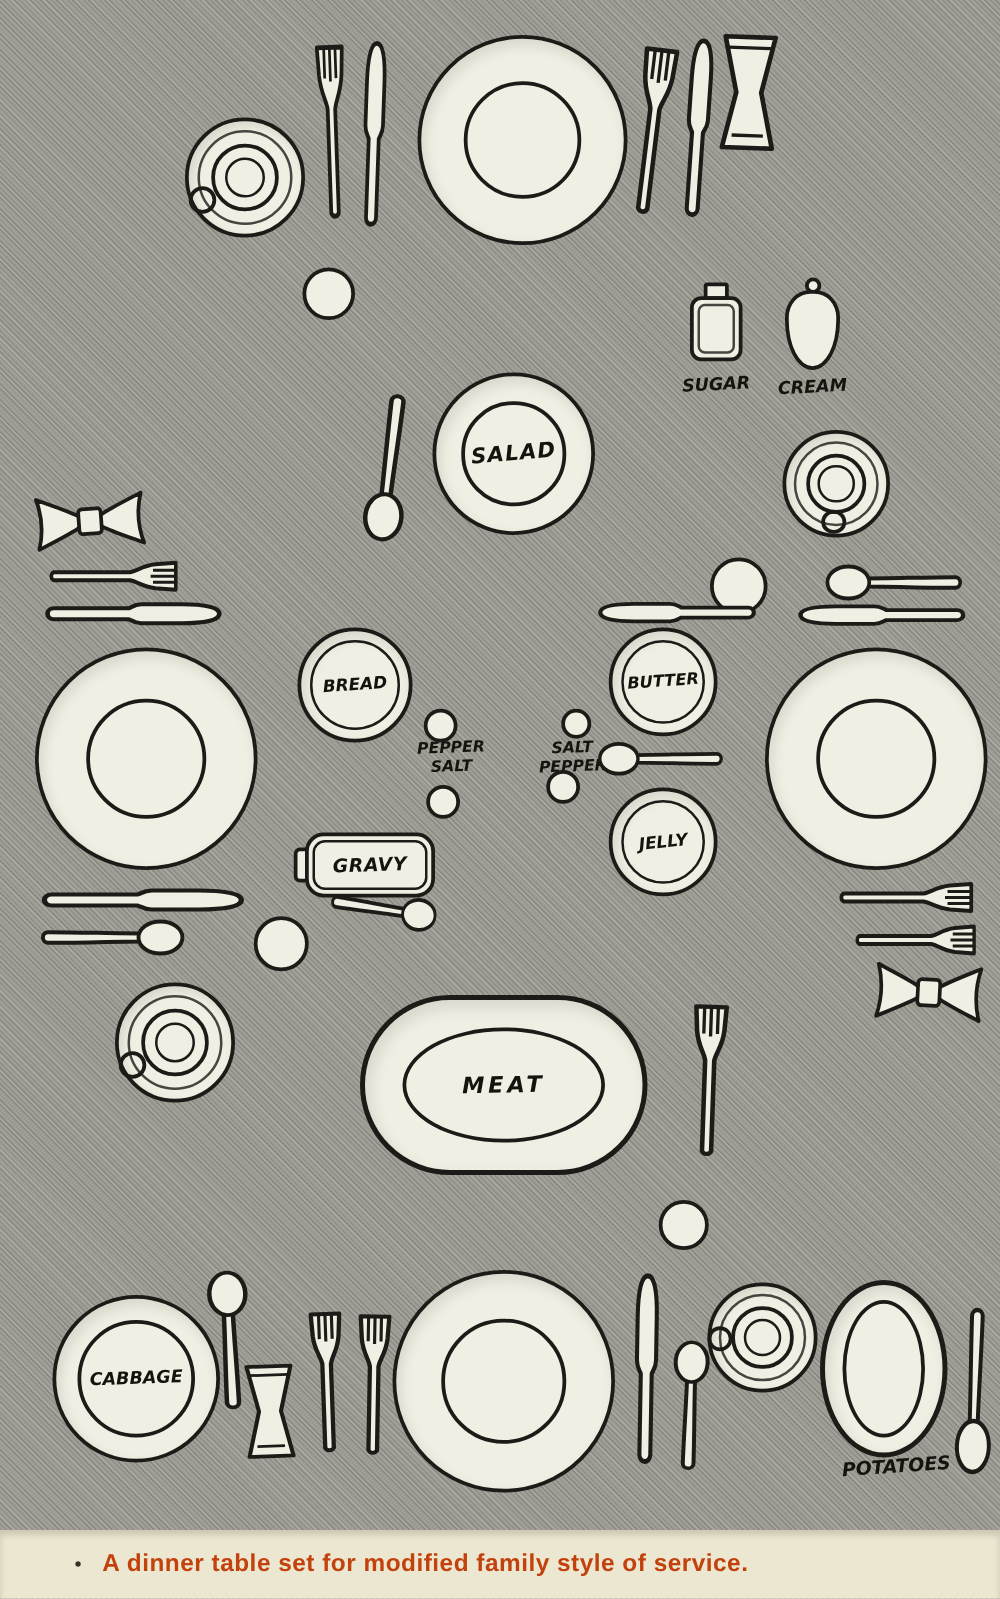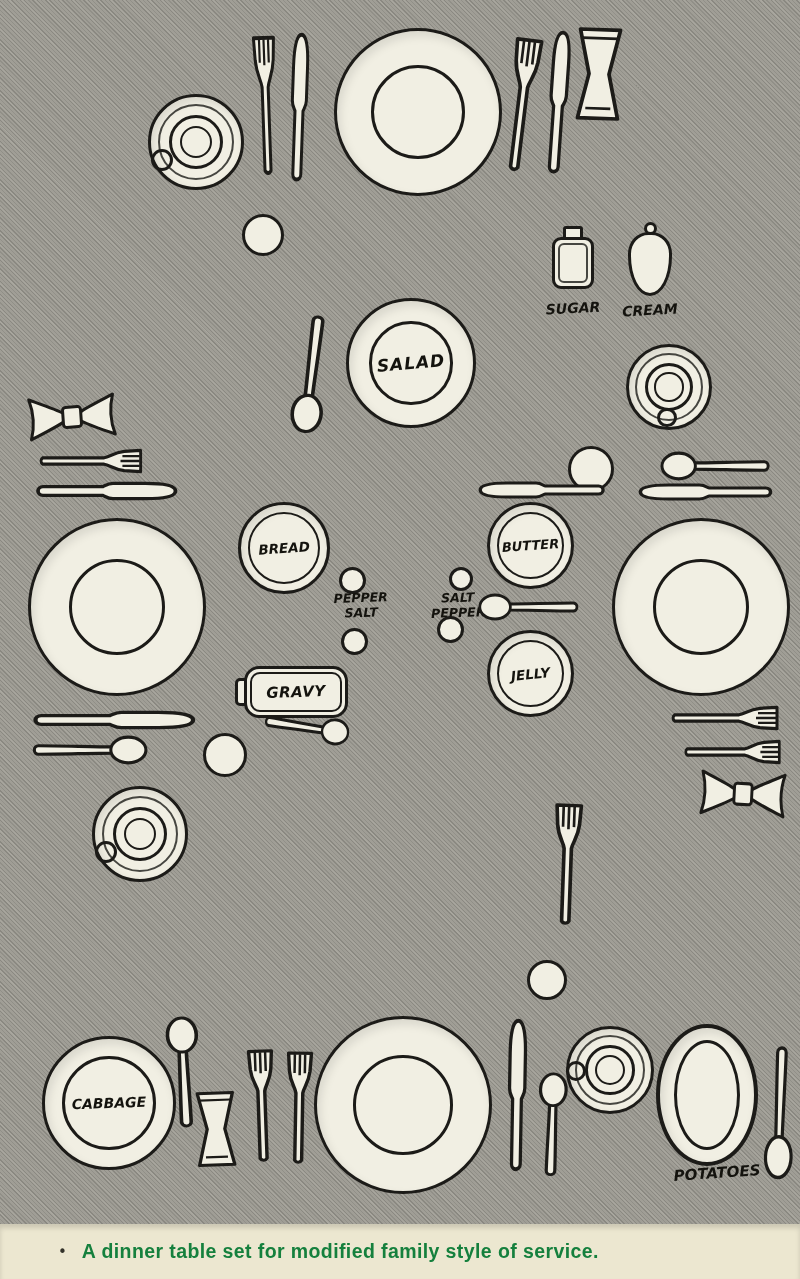--- a/index.html
+++ b/index.html
@@ -37,21 +37,21 @@
   .vu{position:absolute;overflow:visible;}
   .hu{position:absolute;}
   .hu>svg{position:absolute;left:50%;top:50%;overflow:visible;}
   .hu.cw>svg{transform:translate(-50%,-50%) rotate(90deg);}
   .hu.ccw>svg{transform:translate(-50%,-50%) rotate(-90deg);}
   
   .caption{position:absolute;left:0;top:1224px;width:800px;height:55px;background:#ece7d0;
     display:flex;align-items:center;padding-left:58px;gap:15px;
     box-shadow:inset 0 4px 5px rgba(0,0,0,.14);}
   .bullet{font-size:15px;color:#34332a;}
-  .captext{font-size:19.5px;font-weight:bold;color:#15803d;letter-spacing:.4px;
+  .captext{font-size:19.5px;font-weight:bold;color:#c2410c;letter-spacing:.4px;
     font-family:"Liberation Sans",sans-serif;}
 </style>
 </head>
 <body>
 
 <svg width="0" height="0" style="position:absolute" aria-hidden="true">
   <defs>
     <symbol id="sym-fork" viewBox="0 0 28 120" preserveAspectRatio="none">
       <path d="M4,3 H24 L23,20 C22,31 18,35 17,41 L17,105 A3.5,4 0 0 1 11,105 L11,41 C10,35 6,31 5,20 Z" fill="#f1efe3" stroke="#1c1b18" stroke-width="3" stroke-linejoin="round"></path>
       <path d="M9.5,4 V22 M14,4 V24 M18.5,4 V22" fill="none" stroke="#1c1b18" stroke-width="2.2"></path>
@@ -262,20 +262,25 @@
   </div>
   <div class="hu cw" style="left:674px;top:737px;width:108px;height:30px;">
     <svg style="width:30px;height:108px;">
         <use href="#sym-fork"></use>
       </svg>
   </div>
   <svg class="vu" style="left:698px;top:768px;width:90px;height:52px;transform:rotate(3deg);">
       <use href="#sym-bow"></use>
     </svg>
 
+  <div class="abs" style="left:288px;top:796px;width:230px;height:144px;">
+    <div style="position:absolute;inset:0;border:4px solid var(--ink);border-radius:72px;background:var(--fill);box-shadow:inset 4px 6px 12px rgba(0,0,0,.10);"></div>
+    <div style="position:absolute;inset:26px 34px;border:3px solid var(--ink);border-radius:50%;"></div>
+    <div class="dlabel" style="font-size:18px;letter-spacing:3px;transform:rotate(-1deg);">MEAT</div>
+  </div>
   <svg class="vu" style="left:550px;top:802px;width:34px;height:136px;transform:rotate(2deg);">
       <use href="#sym-fork"></use>
     </svg>
 
   <div class="abs" style="left:527px;top:960px;width:40px;height:40px;border-radius:50%;background:var(--fill);border:3.5px solid var(--ink);"></div>
 
   <div class="abs" style="left:42px;top:1036px;width:134px;height:134px;">
     <div class="ring outer"></div>
     <div class="well" style="inset:15%;"></div>
     <div class="dlabel" style="font-size:14px;transform:rotate(-2deg);">CABBAGE</div>

